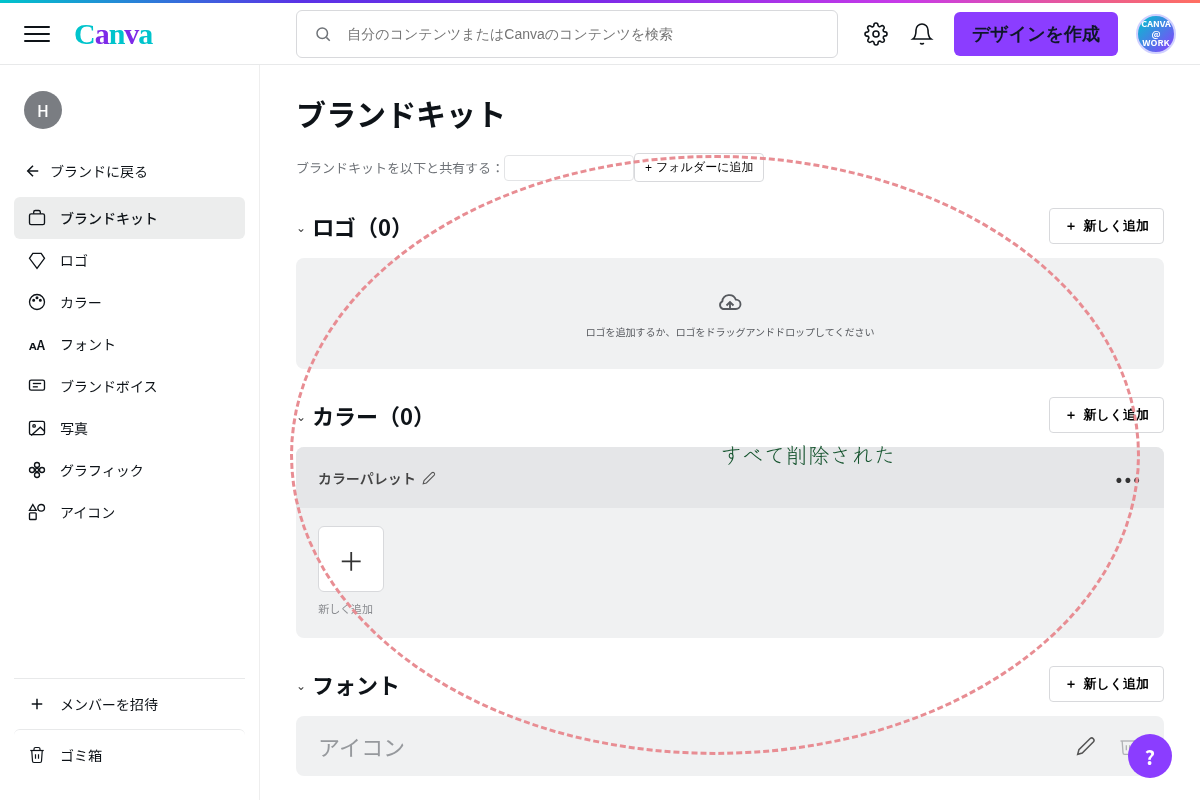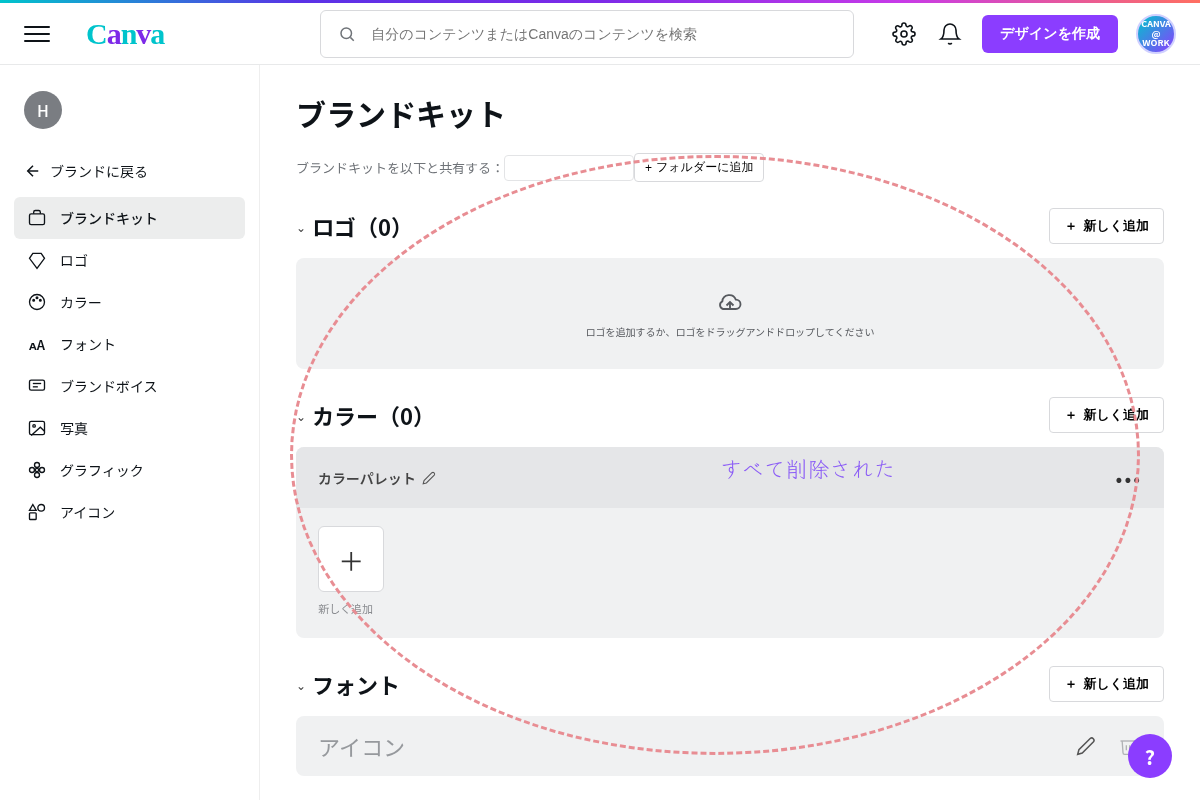--- a/index.html
+++ b/index.html
@@ -2,31 +2,31 @@
 <html><head>
 <meta charset="utf-8">
 <style>
 * { margin: 0; padding: 0; box-sizing: border-box; }
 body { font-family: -apple-system, BlinkMacSystemFont, "Segoe UI", "Hiragino Sans", "Noto Sans JP", sans-serif; background: #fff; color: #0e1318; }
 
 
 .topbar-rainbow { height: 3px; background: linear-gradient(90deg, #00c4cc 0%, #5a32e6 25%, #7d2ae8 50%, #c73ae8 75%, #ff6f61 100%); }
 
 
-.header { display: flex; align-items: center; height: 62px; padding: 0 24px; border-bottom: 1px solid #e8e9ea; gap: 36px; }
+.header { display: flex; align-items: center; height: 62px; padding: 0 24px; border-bottom: 1px solid #e8e9ea; gap: 24px; }
 .hamburger { width: 26px; height: 26px; cursor: pointer; display: flex; flex-direction: column; justify-content: center; gap: 5px; }
 .hamburger span { display: block; height: 2px; background: #0e1318; border-radius: 1px; }
 .logo { font-family: Georgia, serif; font-size: 30px; font-weight: bold; letter-spacing: -1px; }
 .logo .c1 { color: #00c4cc; } .logo .c2 { color: #7d2ae8; } .logo .c3 { color: #00c4cc; } .logo .c4 { color: #7d2ae8; } .logo .c5 { color: #00c4cc; }
 .search-wrap { flex: 1; max-width: 580px; margin-left: 120px; }
 .search { display: flex; align-items: center; height: 48px; border: 1px solid #d8d9dc; border-radius: 6px; padding: 0 12px; gap: 10px; }
 .search input { border: none; outline: none; font-size: 14px; flex: 1; color: #6f7378; background: transparent; }
 .header-right { display: flex; align-items: center; gap: 18px; margin-left: auto; }
 .icon-btn { width: 28px; height: 28px; display: flex; align-items: center; justify-content: center; cursor: pointer; }
-.btn-primary { background: #8b3dff; color: #ffffff; border: none; border-radius: 6px; padding: 10px 18px; font-size: 14px; font-weight: 600; cursor: pointer; }
+.btn-primary { background: #8b3dff; color: #0f172a; border: none; border-radius: 6px; padding: 10px 18px; font-size: 18px; font-weight: 600; cursor: pointer; }
 .avatar-badge { width: 40px; height: 40px; border-radius: 50%; background: linear-gradient(135deg, #00c4cc, #8b3dff); display: flex; align-items: center; justify-content: center; color: #fff; font-size: 9px; font-weight: bold; text-align: center; line-height: 1.1; border: 2px solid #d0d0ff; }
 
 
 .body-wrap { display: flex; height: calc(800px - 65px); }
 
 
 .sidebar { width: 260px; padding: 20px 14px; border-right: 1px solid #eee; display: flex; flex-direction: column; }
 .user-avatar-row { display: flex; align-items: center; gap: 10px; padding: 6px 10px; margin-bottom: 18px; }
 .user-avatar { width: 38px; height: 38px; border-radius: 50%; background: #7a7d82; color: #fff; display: flex; align-items: center; justify-content: center; font-size: 16px; font-weight: 500; }
 .back-link { display: flex; align-items: center; gap: 8px; padding: 8px 10px; font-size: 14px; cursor: pointer; margin-bottom: 8px; }
@@ -63,21 +63,21 @@
 
 .font-title-row { background: #f0f1f2; border-radius: 8px; padding: 14px 22px; display: flex; align-items: center; }
 .font-title-label { font-size: 22px; color: #96999d; flex: 1; }
 .font-row-icons { display: flex; gap: 14px; }
 .font-row-icons .icon-btn { color: #555; }
 
 .fab { position: absolute; right: 28px; bottom: 22px; width: 44px; height: 44px; border-radius: 50%; background: #8b3dff; color: #fff; display: flex; align-items: center; justify-content: center; font-size: 20px; font-weight: bold; cursor: pointer; }
 
 
 .annot-ellipse { position: absolute; left: 30px; top: 90px; width: 850px; height: 600px; border: 3px dashed #e88d93; border-radius: 50%; pointer-events: none; z-index: 5; }
-.annot-text { position: absolute; left: 460px; top: 386px; color: #8b5cf6; font-size: 22px; font-family: "Klee One", "Yu Mincho", cursive; pointer-events: none; z-index: 6; }
+.annot-text { position: absolute; left: 460px; top: 372px; color: #14532d; font-size: 22px; font-family: "Klee One", "Yu Mincho", cursive; pointer-events: none; z-index: 6; }
 
 svg { display: block; }
 </style>
 </head>
 <body>
 
 <div class="topbar-rainbow"></div>
 
 <header class="header">
   <div class="hamburger">
@@ -200,20 +200,42 @@
       <span class="nav-icon">
           <svg width="20" height="20" viewBox="0 0 24 24" fill="none" stroke="#0e1318" stroke-width="1.6">
             <rect x="3" y="13" width="8" height="8" rx="1"></rect>
             <circle cx="17" cy="7" r="4"></circle>
             <path d="M7 3l4 7H3l4-7z"></path>
           </svg>
         </span>
       <span>アイコン</span>
     </div>
 
+    <div class="sidebar-bottom">
+      <div class="nav-item">
+        <span class="nav-icon">
+            <svg width="18" height="18" viewBox="0 0 24 24" fill="none" stroke="#0e1318" stroke-width="2">
+              <line x1="12" y1="5" x2="12" y2="19"></line>
+              <line x1="5" y1="12" x2="19" y2="12"></line>
+            </svg>
+          </span>
+        <span>メンバーを招待</span>
+      </div>
+      <div class="nav-item" style="border-top:1px solid #e8e9ea;">
+        <span class="nav-icon">
+            <svg width="18" height="18" viewBox="0 0 24 24" fill="none" stroke="#0e1318" stroke-width="1.6">
+              <polyline points="3 6 5 6 21 6"></polyline>
+              <path d="M19 6l-1 14a2 2 0 0 1-2 2H8a2 2 0 0 1-2-2L5 6"></path>
+              <path d="M10 11v6M14 11v6"></path>
+              <path d="M8 6V4a2 2 0 0 1 2-2h4a2 2 0 0 1 2 2v2"></path>
+            </svg>
+          </span>
+        <span>ゴミ箱</span>
+      </div>
+    </div>
   </aside>
 
   <main class="main">
     <h1 class="page-title">ブランドキット</h1>
 
     <div class="share-row">
       <span>ブランドキットを以下と共有する：</span>
       <div class="share-input"></div>
       <button class="folder-btn">
         <span>+</span>

